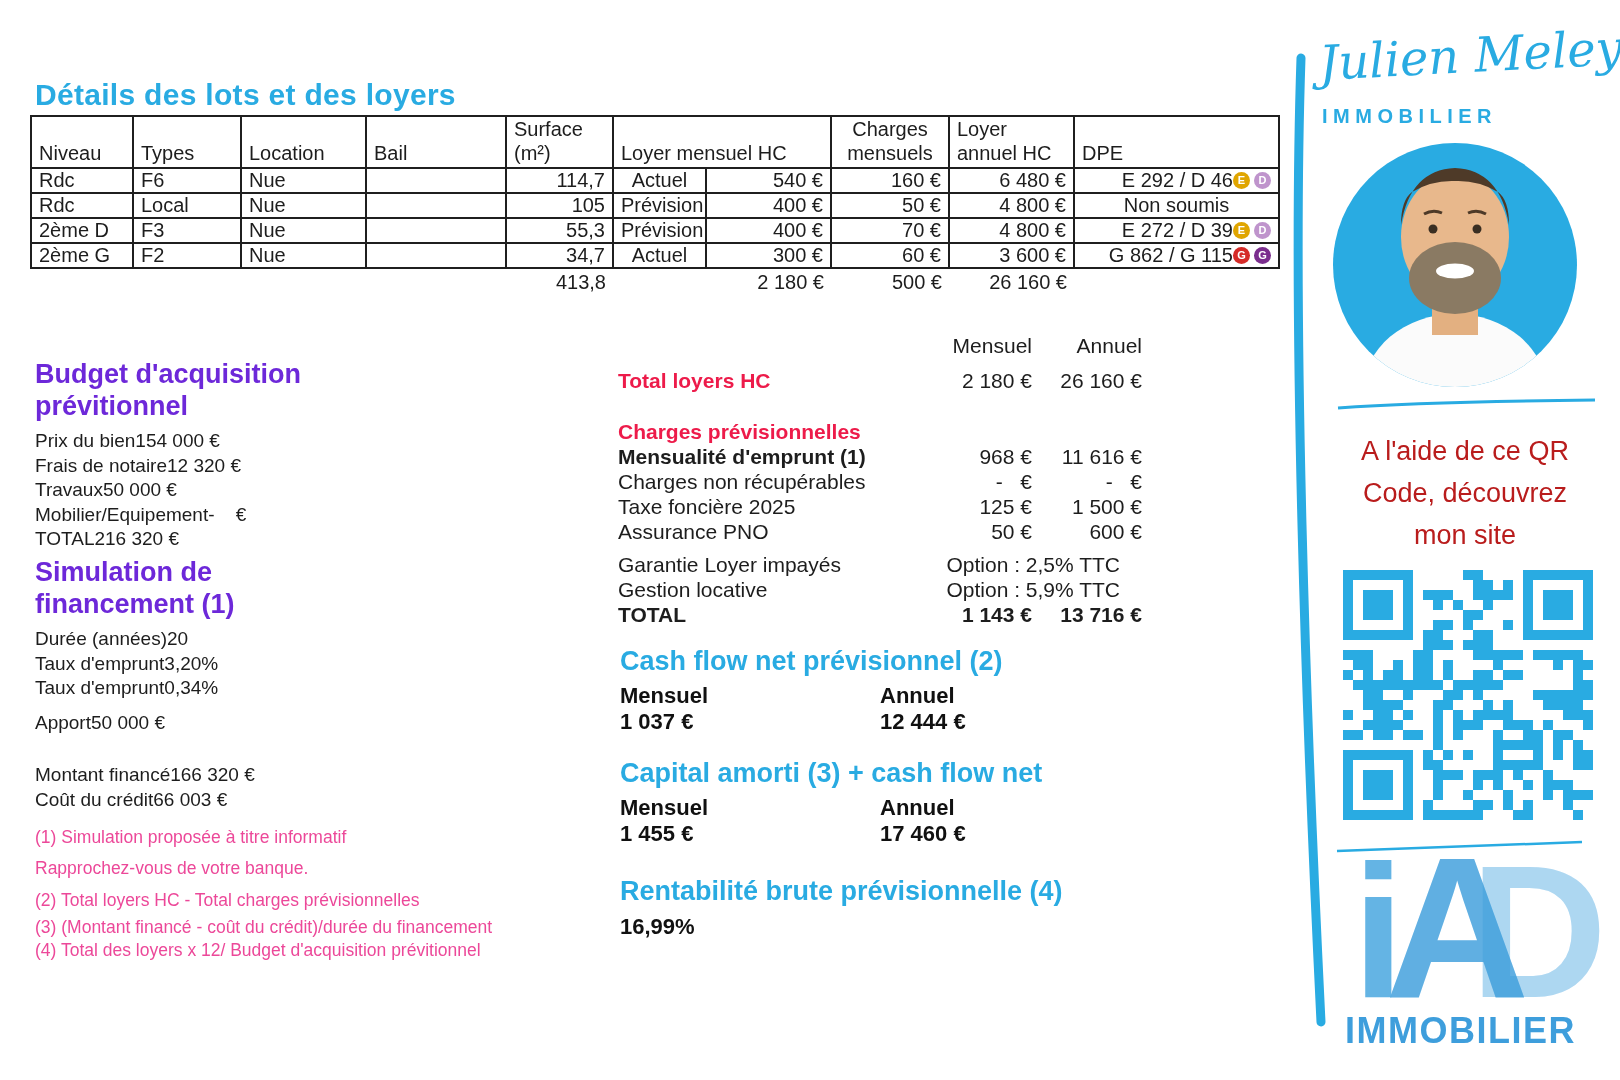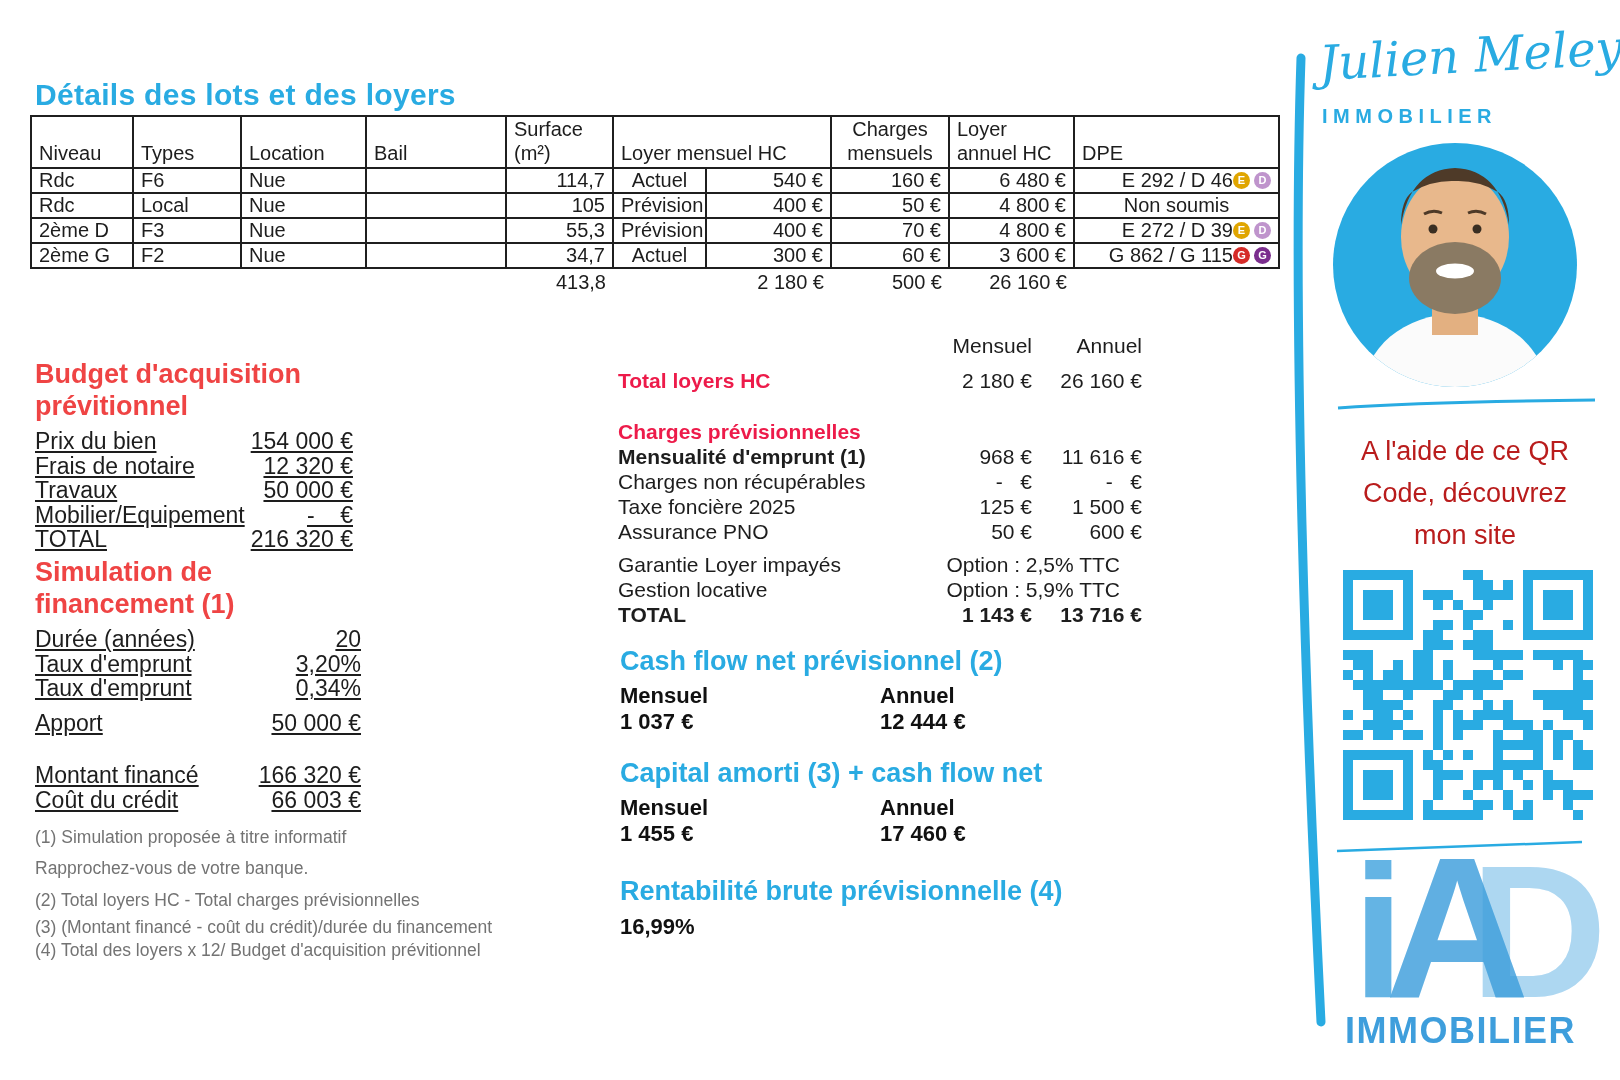--- a/index.html
+++ b/index.html
@@ -22,28 +22,28 @@
   td.statut{text-align:center;padding:0 2px;border-radius:8px;}
   .dpe-flex{display:flex;align-items:center;justify-content:flex-end;}
   .dpe-flex.nons{justify-content:center;}
   .badges{display:inline-flex;gap:4px;}
   .badge{width:17px;height:17px;border-radius:50%;color:#fff;font-size:11px;font-weight:bold;
          display:inline-flex;align-items:center;justify-content:center;line-height:1;}
   tr.trow td{border:0;height:27px;line-height:27px;}
 
   
   .sec{position:absolute;}
-  .sec-title{font-size:27px;font-weight:bold;color:#ef4444;margin:0 0 7px 0;line-height:32px;}
-  .kv{display:flex;justify-content:space-between;font-size:23px;line-height:24.6px;text-decoration:underline;}
+  .sec-title{font-size:27px;font-weight:bold;color:#6d28d9;margin:0 0 7px 0;line-height:32px;}
+  .kv{display:flex;font-size:19px;line-height:24.6px;}
   .budget{left:35px;top:358px;width:318px;}
   .fin{left:35px;top:556px;width:326px;}
   .gap10{margin-top:10px;} .gap28{margin-top:28px;}
 
   
-  .notes{position:absolute;left:35px;top:828px;font-size:17.5px;color:#737373;line-height:19px;}
+  .notes{position:absolute;left:35px;top:828px;font-size:17.5px;color:#ec4899;line-height:19px;}
   .notes .n1{margin-bottom:12px;} .notes .n2{margin-bottom:13px;}
   .notes .n3{margin-bottom:8px;}  .notes .n4{margin-bottom:4px;}
 
   
   .recap{position:absolute;left:618px;top:333px;width:524px;font-size:21px;}
   .rrow{display:flex;line-height:25px;}
   .rrow .lbl{width:282px;}
   .rrow .m{width:132px;text-align:right;}
   .rrow .a{width:110px;text-align:right;}
   .rrow .opt{width:220px;text-align:right;margin-right:22px;}

